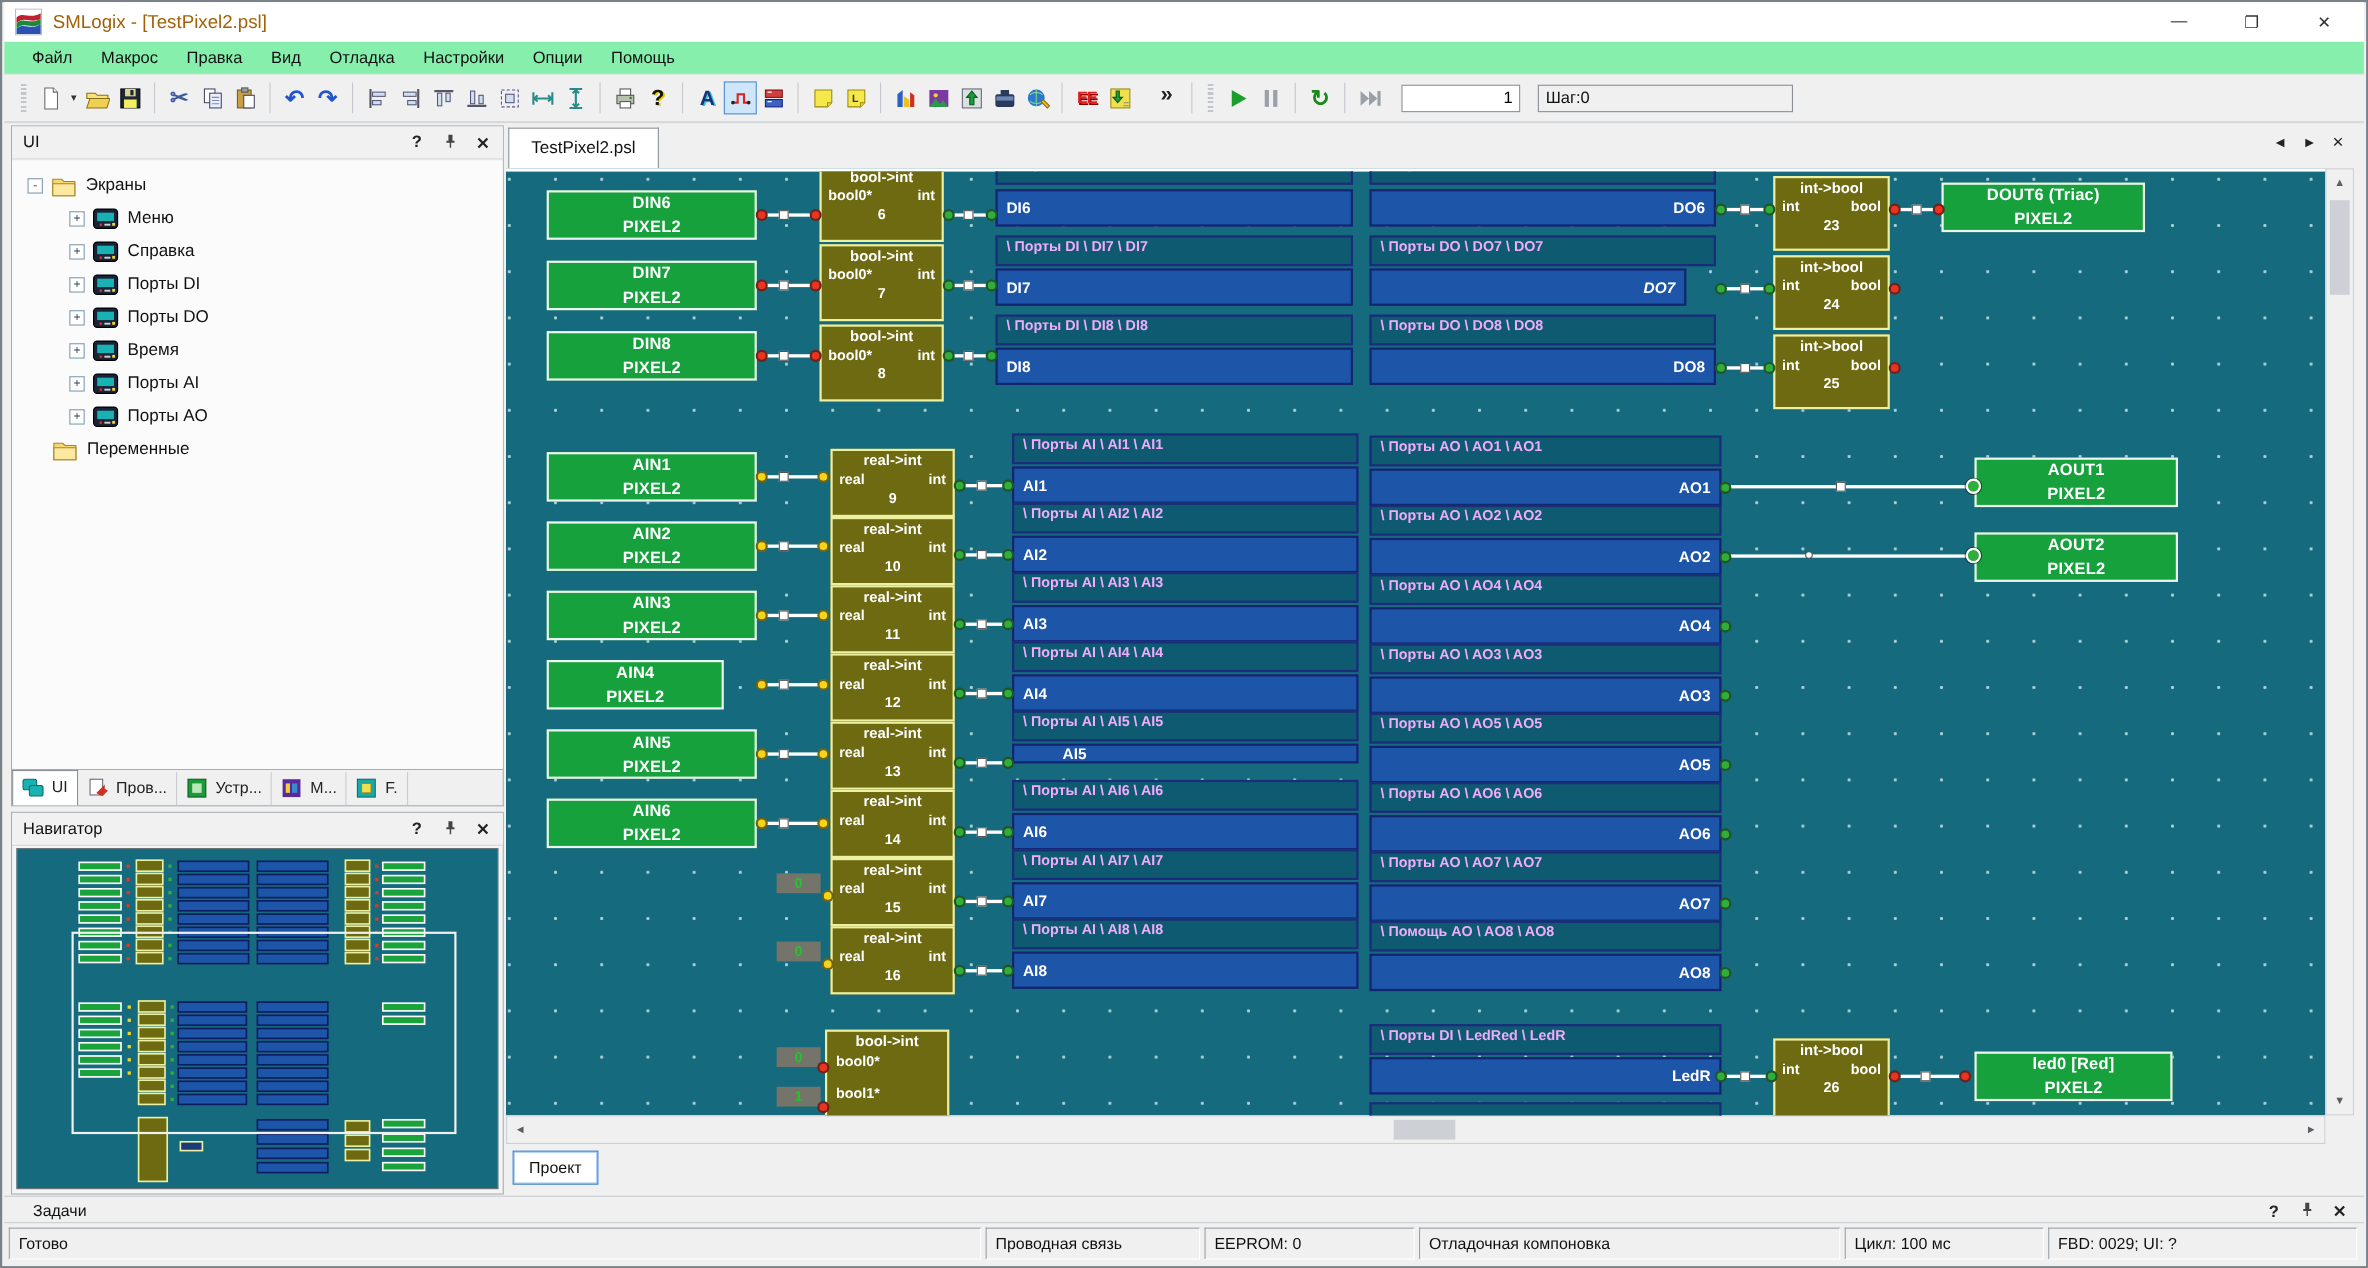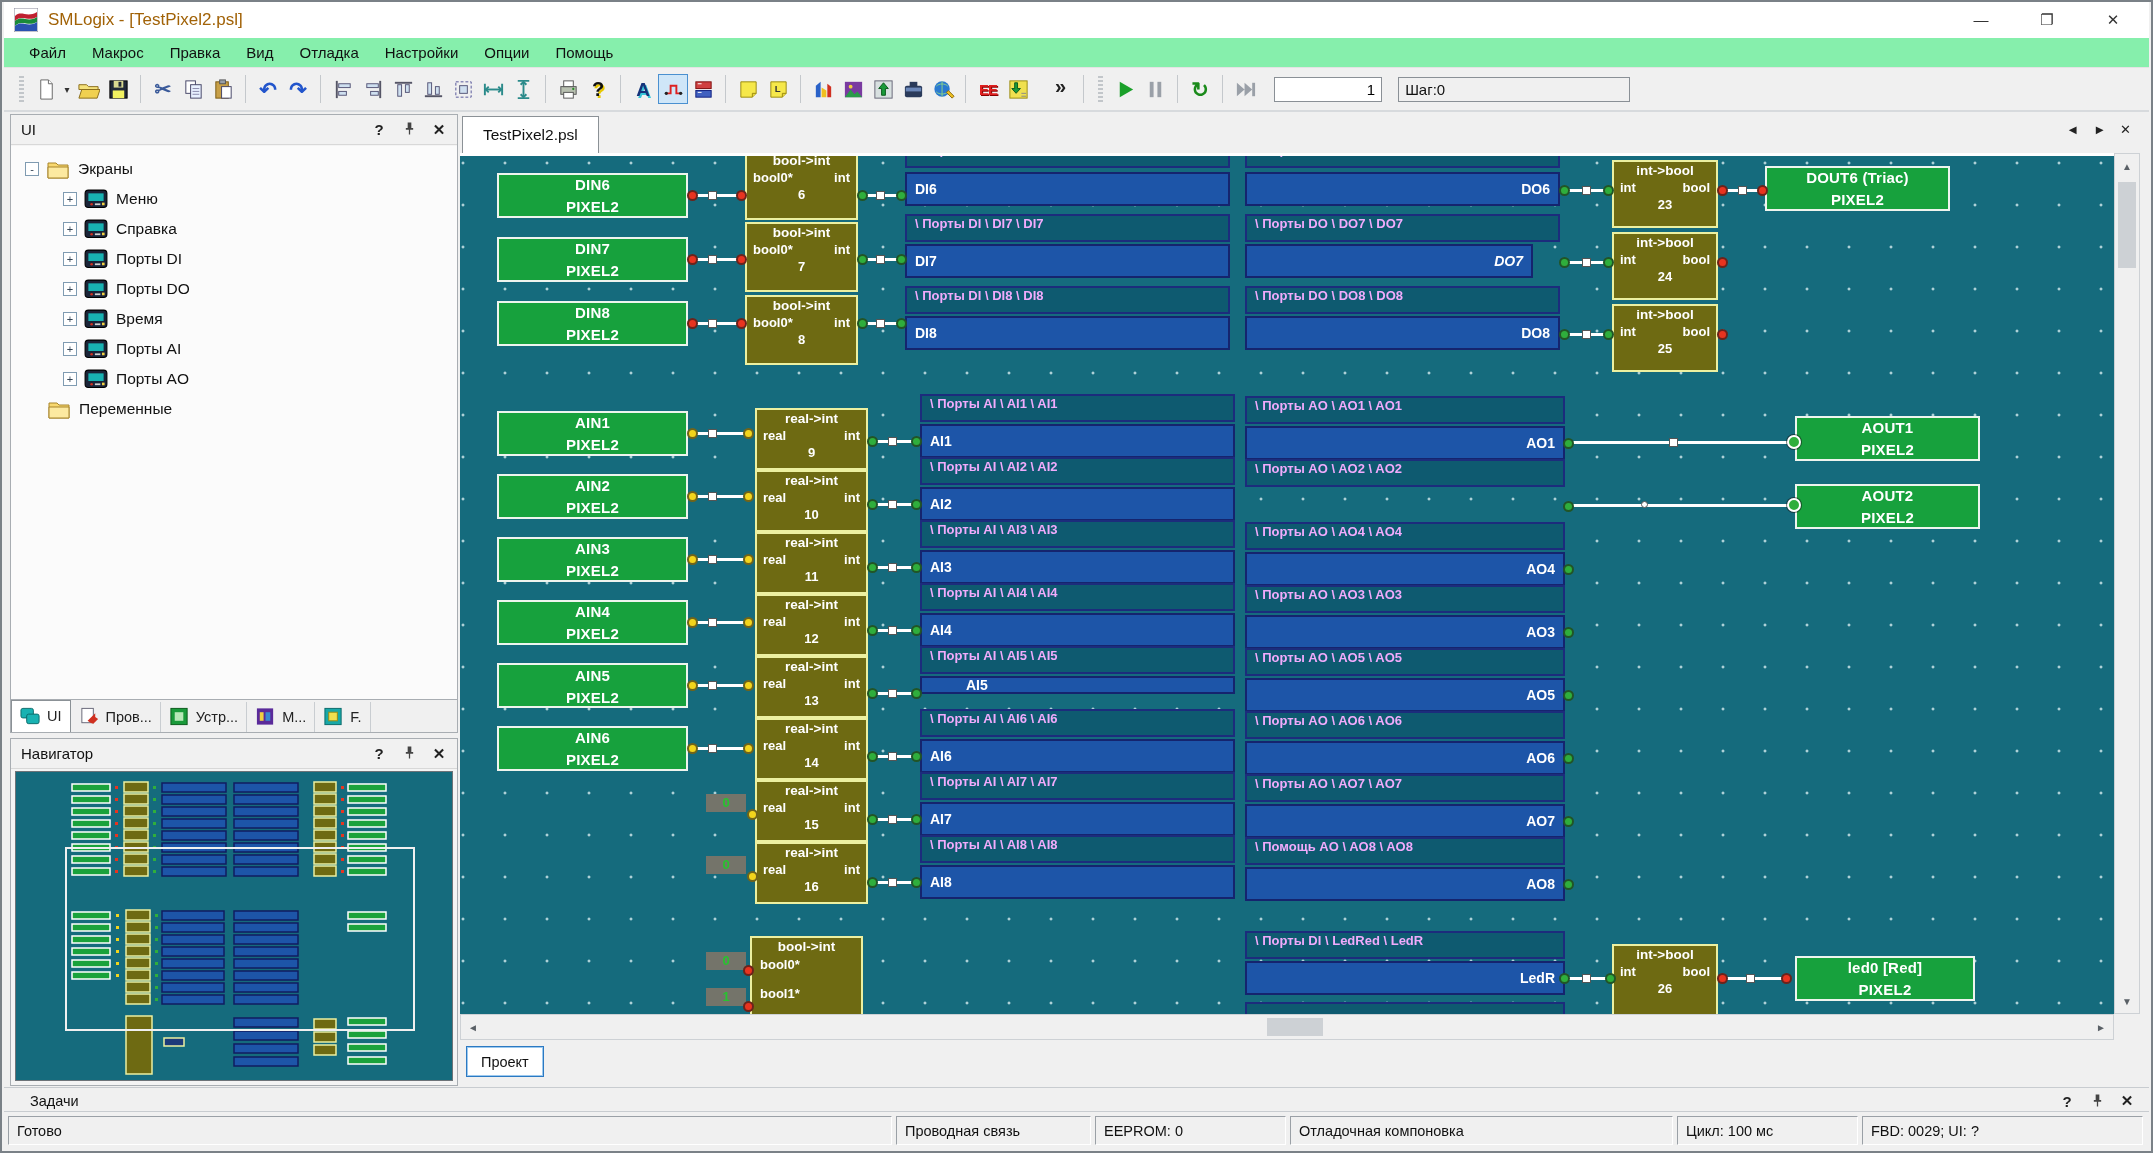--- a/index.html
+++ b/index.html
@@ -798,21 +798,21 @@
         <span>PIXEL2</span>
       </div>
       <div class="gblock" style="left: 37px; top: 318px; width: 191px; height: 45px;">
         <span>AIN2</span>
         <span>PIXEL2</span>
       </div>
       <div class="gblock" style="left: 37px; top: 381px; width: 191px; height: 45px;">
         <span>AIN3</span>
         <span>PIXEL2</span>
       </div>
-      <div class="gblock" style="left: 37px; top: 444px; width: 191px; height: 45px; text-align: center;">
+      <div class="gblock" style="left: 37px; top: 444px; width: 161px; height: 45px; text-align: center;">
         <span>AIN4</span>
         <span>PIXEL2</span>
       </div>
       <div class="gblock" style="left: 37px; top: 507px; width: 191px; height: 45px; justify-content: space-between;">
         <span>AIN5</span>
         <span>PIXEL2</span>
       </div>
       <div class="gblock" style="left: 37px; top: 570px; width: 191px; height: 45px;">
         <span>AIN6</span>
         <span>PIXEL2</span>
@@ -897,20 +897,21 @@
       <div class="pbody" style="left: 460px; top: 520px; width: 315px; height: 18px; padding-left: 44px;">AI5</div>
       <div class="phead" style="left: 460px; top: 553px; width: 315px; height: 28px;">\ Порты AI \ AI6 \ AI6</div>
       <div class="pbody" style="left: 460px; top: 583px; width: 315px; height: 34px;">AI6</div>
       <div class="phead" style="left: 460px; top: 616px; width: 315px; height: 28px;">\ Порты AI \ AI7 \ AI7</div>
       <div class="pbody" style="left: 460px; top: 646px; width: 315px; height: 34px;">AI7</div>
       <div class="phead" style="left: 460px; top: 679px; width: 315px; height: 28px;">\ Порты AI \ AI8 \ AI8</div>
       <div class="pbody" style="left: 460px; top: 709px; width: 315px; height: 34px;">AI8</div>
       <div class="phead" style="left: 785px; top: 240px; width: 320px; height: 28px;">\ Порты AO \ AO1 \ AO1</div>
       <div class="pbody pr" style="left: 785px; top: 270px; width: 320px; height: 34px;">AO1</div>
       <div class="phead" style="left: 785px; top: 303px; width: 320px; height: 28px;">\ Порты AO \ AO2 \ AO2</div>
+      <div class="pbody pr" style="left: 785px; top: 333px; width: 320px; height: 34px;">AO2</div>
       <div class="phead" style="left: 785px; top: 366px; width: 320px; height: 28px;">\ Порты AO \ AO4 \ AO4</div>
       <div class="pbody pr" style="left: 785px; top: 396px; width: 320px; height: 34px;">AO4</div>
       <div class="phead" style="left: 785px; top: 429px; width: 320px; height: 28px;">\ Порты AO \ AO3 \ AO3</div>
       <div class="pbody pr" style="left: 785px; top: 459px; width: 320px; height: 34px;">AO3</div>
       <div class="phead" style="left: 785px; top: 492px; width: 320px; height: 28px;">\ Порты AO \ AO5 \ AO5</div>
       <div class="pbody pr" style="left: 785px; top: 522px; width: 320px; height: 34px;">AO5</div>
       <div class="phead" style="left: 785px; top: 555px; width: 320px; height: 28px;">\ Порты AO \ AO6 \ AO6</div>
       <div class="pbody pr" style="left: 785px; top: 585px; width: 320px; height: 34px;">AO6</div>
       <div class="phead" style="left: 785px; top: 618px; width: 320px; height: 28px;">\ Порты AO \ AO7 \ AO7</div>
       <div class="pbody pr" style="left: 785px; top: 648px; width: 320px; height: 34px;">AO7</div>

